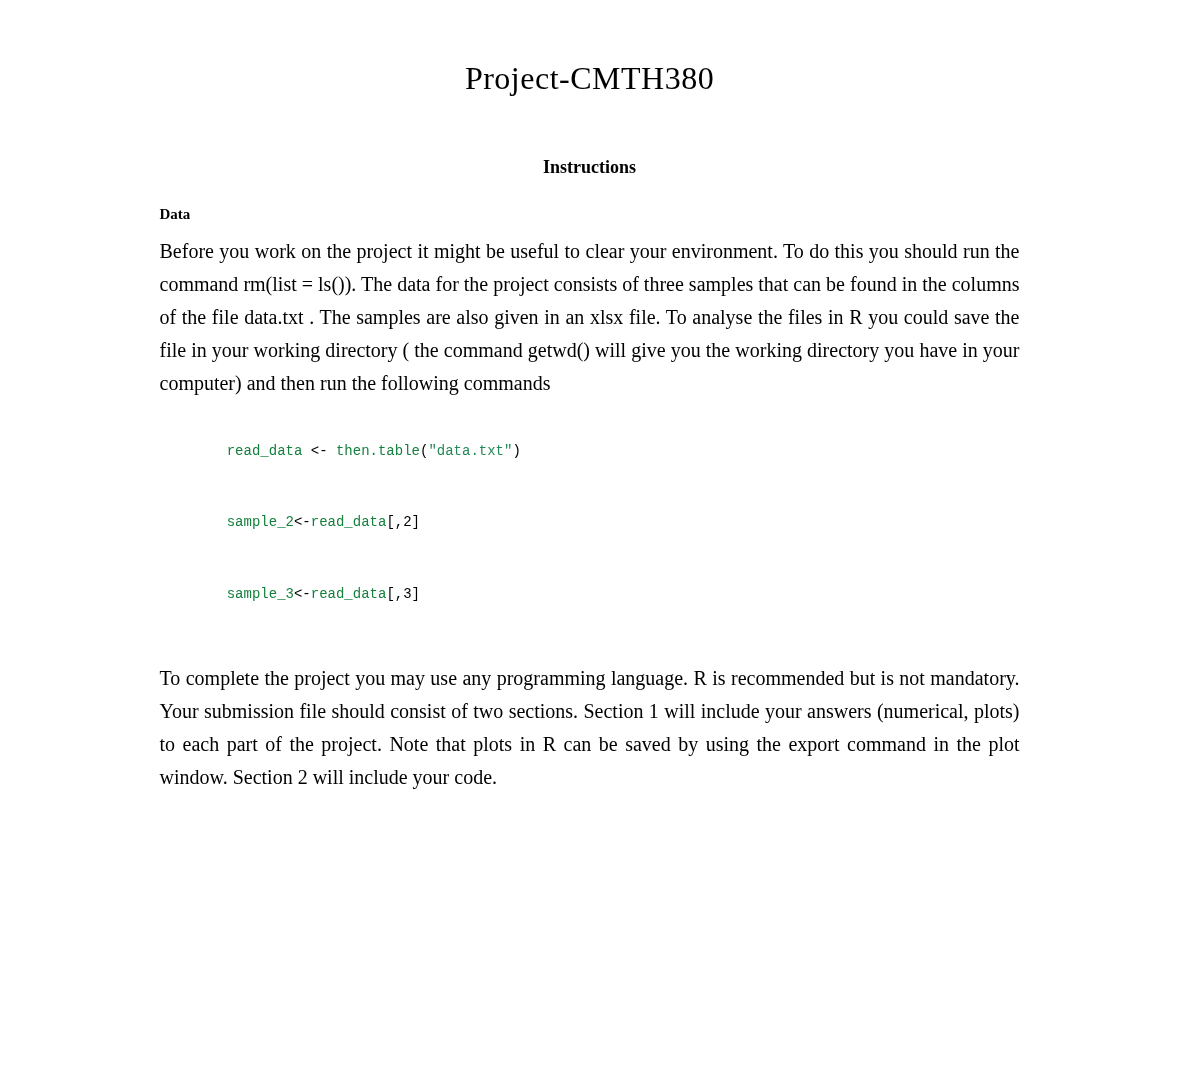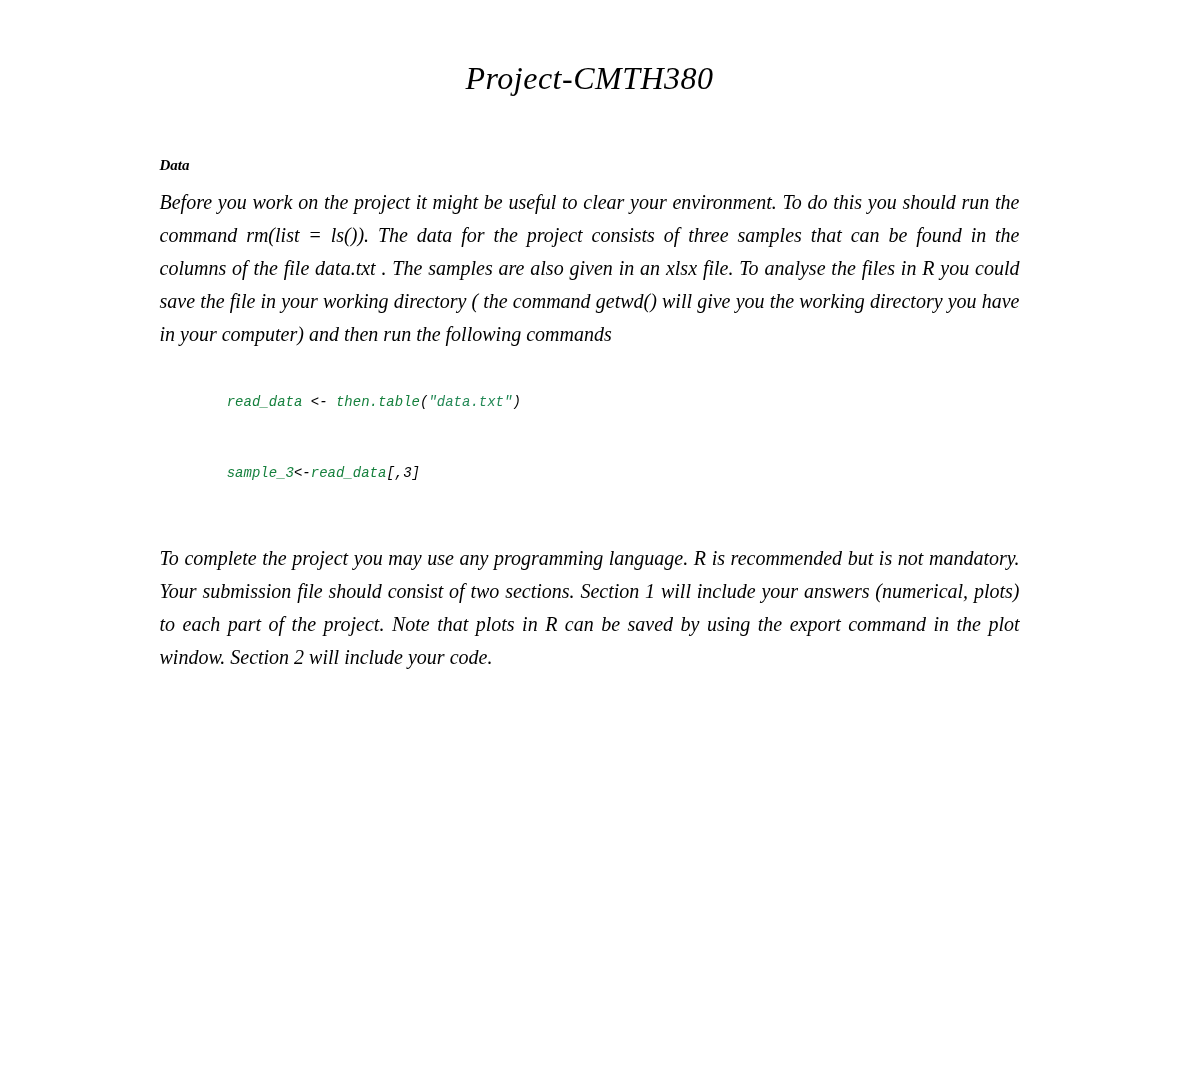--- a/index.html
+++ b/index.html
@@ -1,19 +1,18 @@
 <!DOCTYPE html>
 <html><head>
   <meta charset="utf-8">
   <style>
     * {
       margin: 0;
       padding: 0;
       box-sizing: border-box;
-      font-style: italic;
     }
 
     body {
       background: #ffffff;
       font-family: "Computer Modern", "Latin Modern", Georgia, "Times New Roman", serif;
       color: #000000;
       width: 1179px;
       min-height: 1079px;
       display: flex;
       justify-content: center;
@@ -85,29 +84,33 @@
       margin-bottom: 24px;
     }
   </style>
 </head>
 <body>
 
 <div class="page">
 
   <h1 class="page-title">Project-CMTH380</h1>
 
+  <h2 class="section-heading-main">Instructions</h2>
 
   <div class="section-gap">
     <h3 class="subsection-heading">Data</h3>
 
     <p class="body-text">Before you work on the project it might be useful to clear your environment.  To do this you should run the command rm(list = ls()).  The data for the project consists of three samples that can be found in the columns of the file data.txt .  The samples are also given in an xlsx file.  To analyse the files in R you could save the file in your working directory ( the command getwd() will give you the working directory you have in your computer) and then run the following commands</p>
 
     <div class="code-block">
       <span class="code-line">
         <span class="code-blue">read_data</span><span> &lt;- </span><span class="code-blue">then.table</span><span>(</span><span class="code-green">"data.txt"</span><span>)</span>
+      </span>
+      <span class="code-line">
+        <span class="code-blue">sample_2</span><span>&lt;-</span><span class="code-blue">read_data</span><span>[,2]</span>
       </span>
       <span class="code-line">
         <span class="code-blue">sample_3</span><span>&lt;-</span><span class="code-blue">read_data</span><span>[,3]</span>
       </span>
     </div>
   </div>
 
   <div class="subsection-gap">
 
     <p class="body-text">To complete the project you may use any programming language.  R is recommended but is not mandatory.  Your submission file should consist of two sections.  Section 1 will include your answers (numerical, plots) to each part of the project.  Note that plots in R can be saved by using the export command in the plot window.  Section 2 will include your code.</p>

